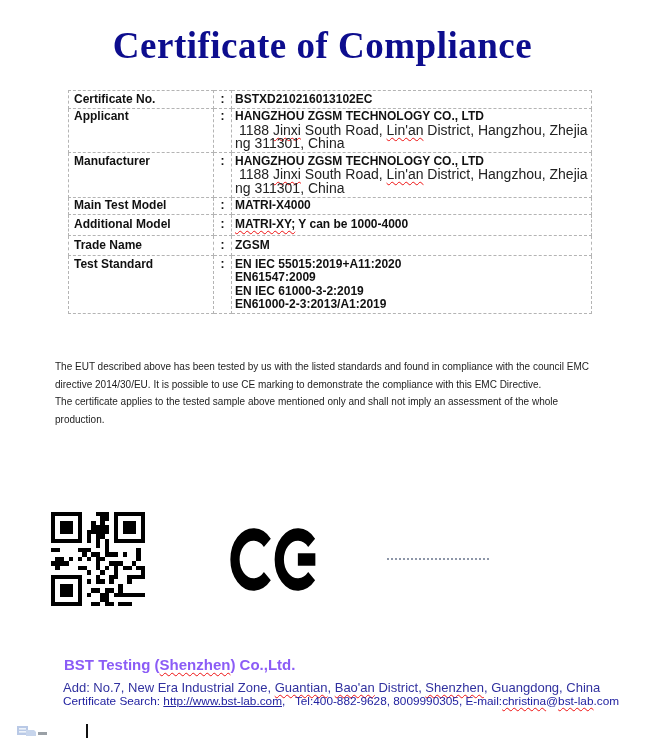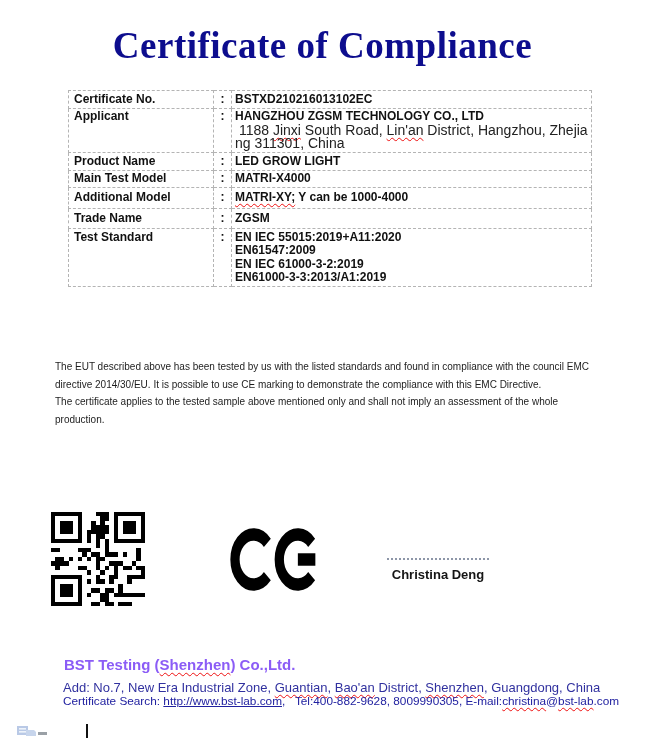--- a/index.html
+++ b/index.html
@@ -68,26 +68,29 @@
 
     <tr>
       <td class="lbl">Applicant</td>
       <td class="col">:</td>
       <td>
         <div>HANGZHOU ZGSM TECHNOLOGY CO., LTD</div>
         <div class="addr"><span class="seg"> 1188 </span><span class="seg sq">Jinxi</span><span class="seg"> South Road, </span><span class="seg sq">Lin'an</span><span class="seg"> District, Hangzhou, Zhejiang 311301, China</span></div>
       </td>
     </tr>
 
-
     <tr>
-      <td class="lbl">Product Name</td>
-      <td class="col">:</td>
-      <td>LED GROW LIGHT</td>
-    </tr>
+      <td class="lbl">Manufacturer</td>
+      <td class="col">:</td>
+      <td>
+        <div>HANGZHOU ZGSM TECHNOLOGY CO., LTD</div>
+        <div class="addr"><span class="seg"> 1188 </span><span class="seg sq">Jinxi</span><span class="seg"> South Road, </span><span class="seg sq">Lin'an</span><span class="seg"> District, Hangzhou, Zhejiang 311301, China</span></div>
+      </td>
+    </tr>
+
 
     <tr>
       <td class="lbl">Main Test Model</td>
       <td class="col">:</td>
       <td>MATRI-X4000</td>
     </tr>
 
     <tr class="tall">
       <td class="lbl">Additional Model</td>
       <td class="col">:</td>
@@ -100,21 +103,21 @@
       <td>ZGSM</td>
     </tr>
 
     <tr>
       <td class="lbl">Test Standard</td>
       <td class="col">:</td>
       <td>
         <div>EN IEC 55015:2019+A11:2020</div>
         <div>EN61547:2009</div>
         <div>EN IEC 61000-3-2:2019</div>
-        <div>EN61000-3-3:2013/A1:2019</div>
+        <div>EN61000-2-3:2013/A1:2019</div>
       </td>
     </tr>
 
   </tbody>
     </table>
 </div>
 
 <div class="body-text">
   <div>The EUT described above has been tested by us with the listed standards and found in compliance with the council EMC directive 2014/30/EU. It is possible to use CE marking to demonstrate the compliance with this EMC Directive.</div>
   <div>The certificate applies to the tested sample above mentioned only and shall not imply an assessment of the whole production.</div>
@@ -330,21 +333,20 @@
   </svg>
 
 <svg class="ce" viewBox="0 0 126 74" preserveAspectRatio="none" xmlns="http://www.w3.org/2000/svg" fill="none" stroke="#000" stroke-width="13">
   <path d="M52.3 19.6 A26 26 0 1 0 52.3 54.4"></path>
   <path d="M114.3 19.6 A26 26 0 1 0 114.3 54.4"></path>
   <path d="M95 37 H119.5"></path>
 </svg>
 
 <div class="sig">
   <div class="sig-line"></div>
-  <div class="sig-name">Christina Deng</div>
 </div>
 
 <div class="f-company"><span class="seg">BST Testing (</span><span class="seg sq">Shenzhen</span><span class="seg">) Co.,Ltd.</span></div>
 
 <div class="f-addr"><span class="seg">Add: No.7, New Era Industrial Zone, </span><span class="seg sq">Guantian</span><span class="seg">, </span><span class="seg sq">Bao'an</span><span class="seg"> District, </span><span class="seg sq">Shenzhen</span><span class="seg">, Guangdong, China</span></div>
 
 <div class="f-search"><span class="seg">Certificate Search: </span><a class="u seg">http://www.bst-lab.com</a><span class="seg">,   Tel:400-882-9628, 8009990305, E-mail:</span><span class="seg sq">christina</span><span class="seg">@</span><span class="seg sq">bst-lab</span><span class="seg">.com</span></div>
 
 <svg class="doc-icon" viewBox="0 0 20 14" xmlns="http://www.w3.org/2000/svg">
   <rect x="0" y="2" width="11" height="9" fill="#b9c9e6"></rect>

